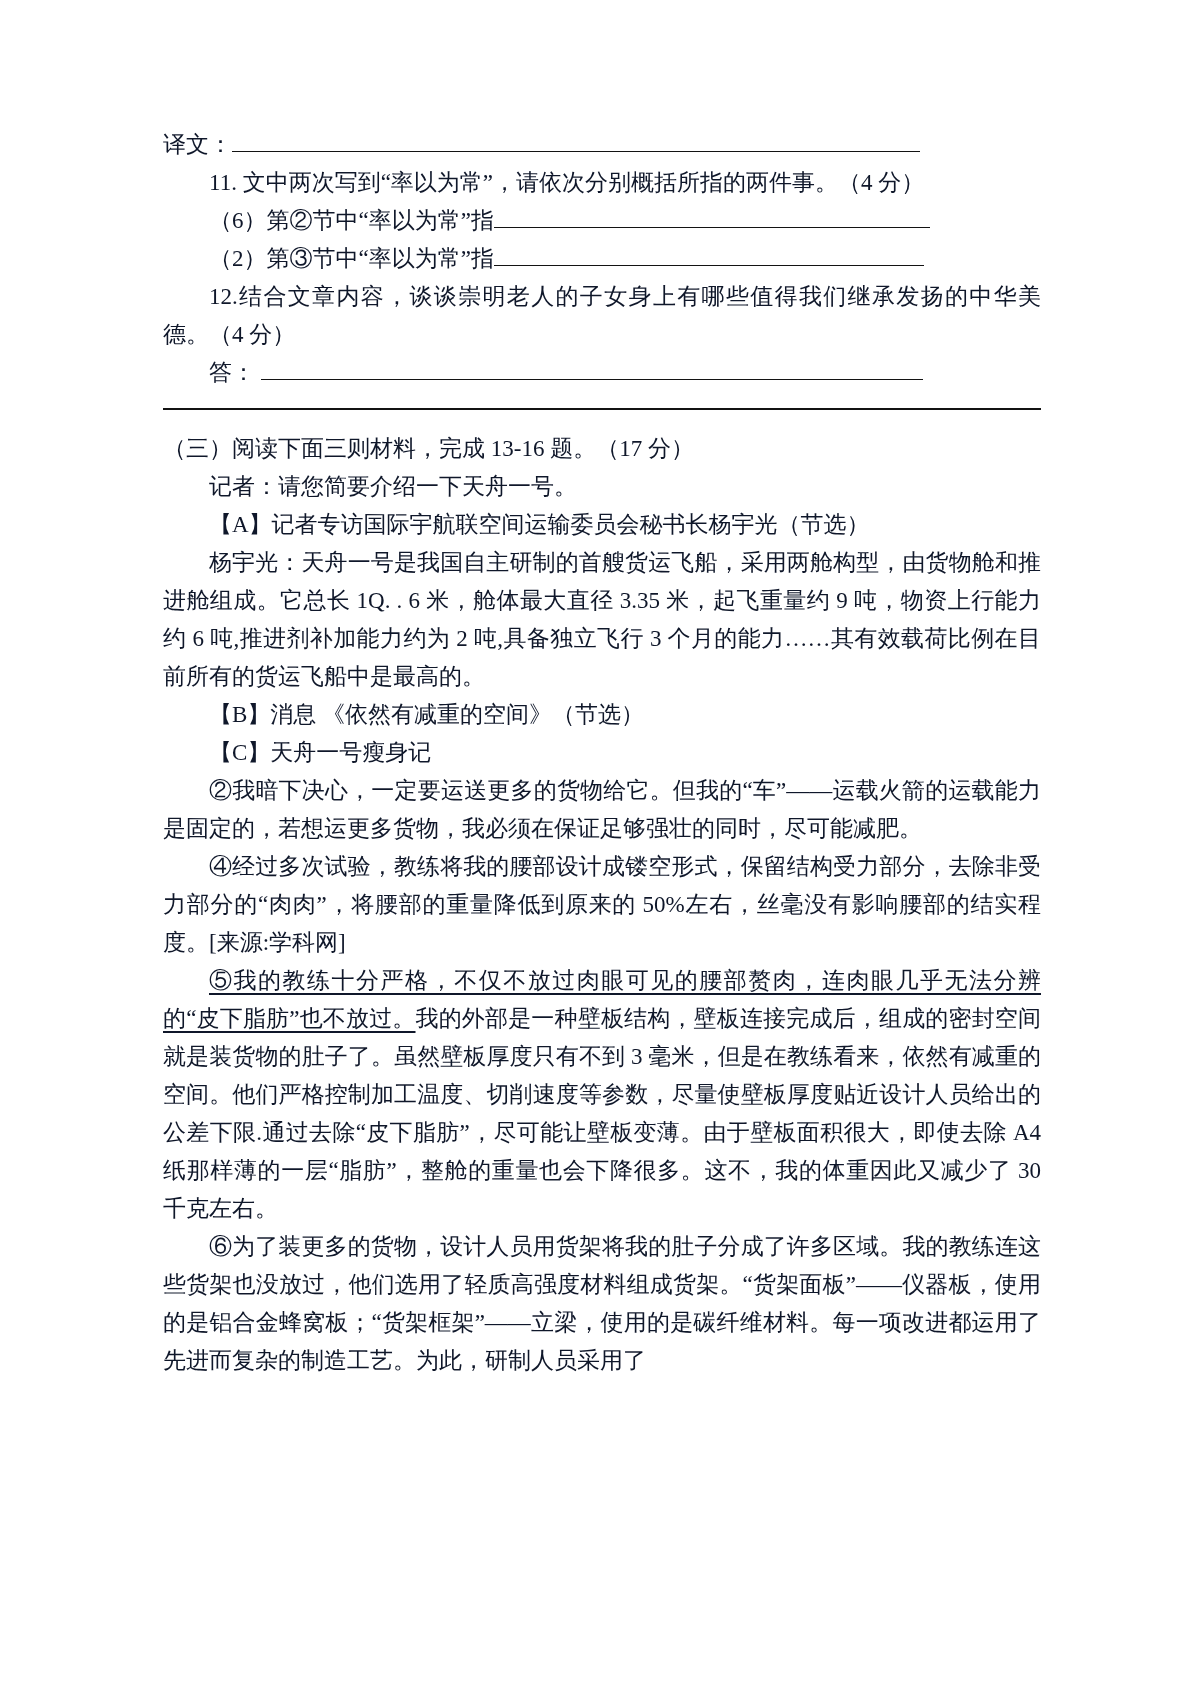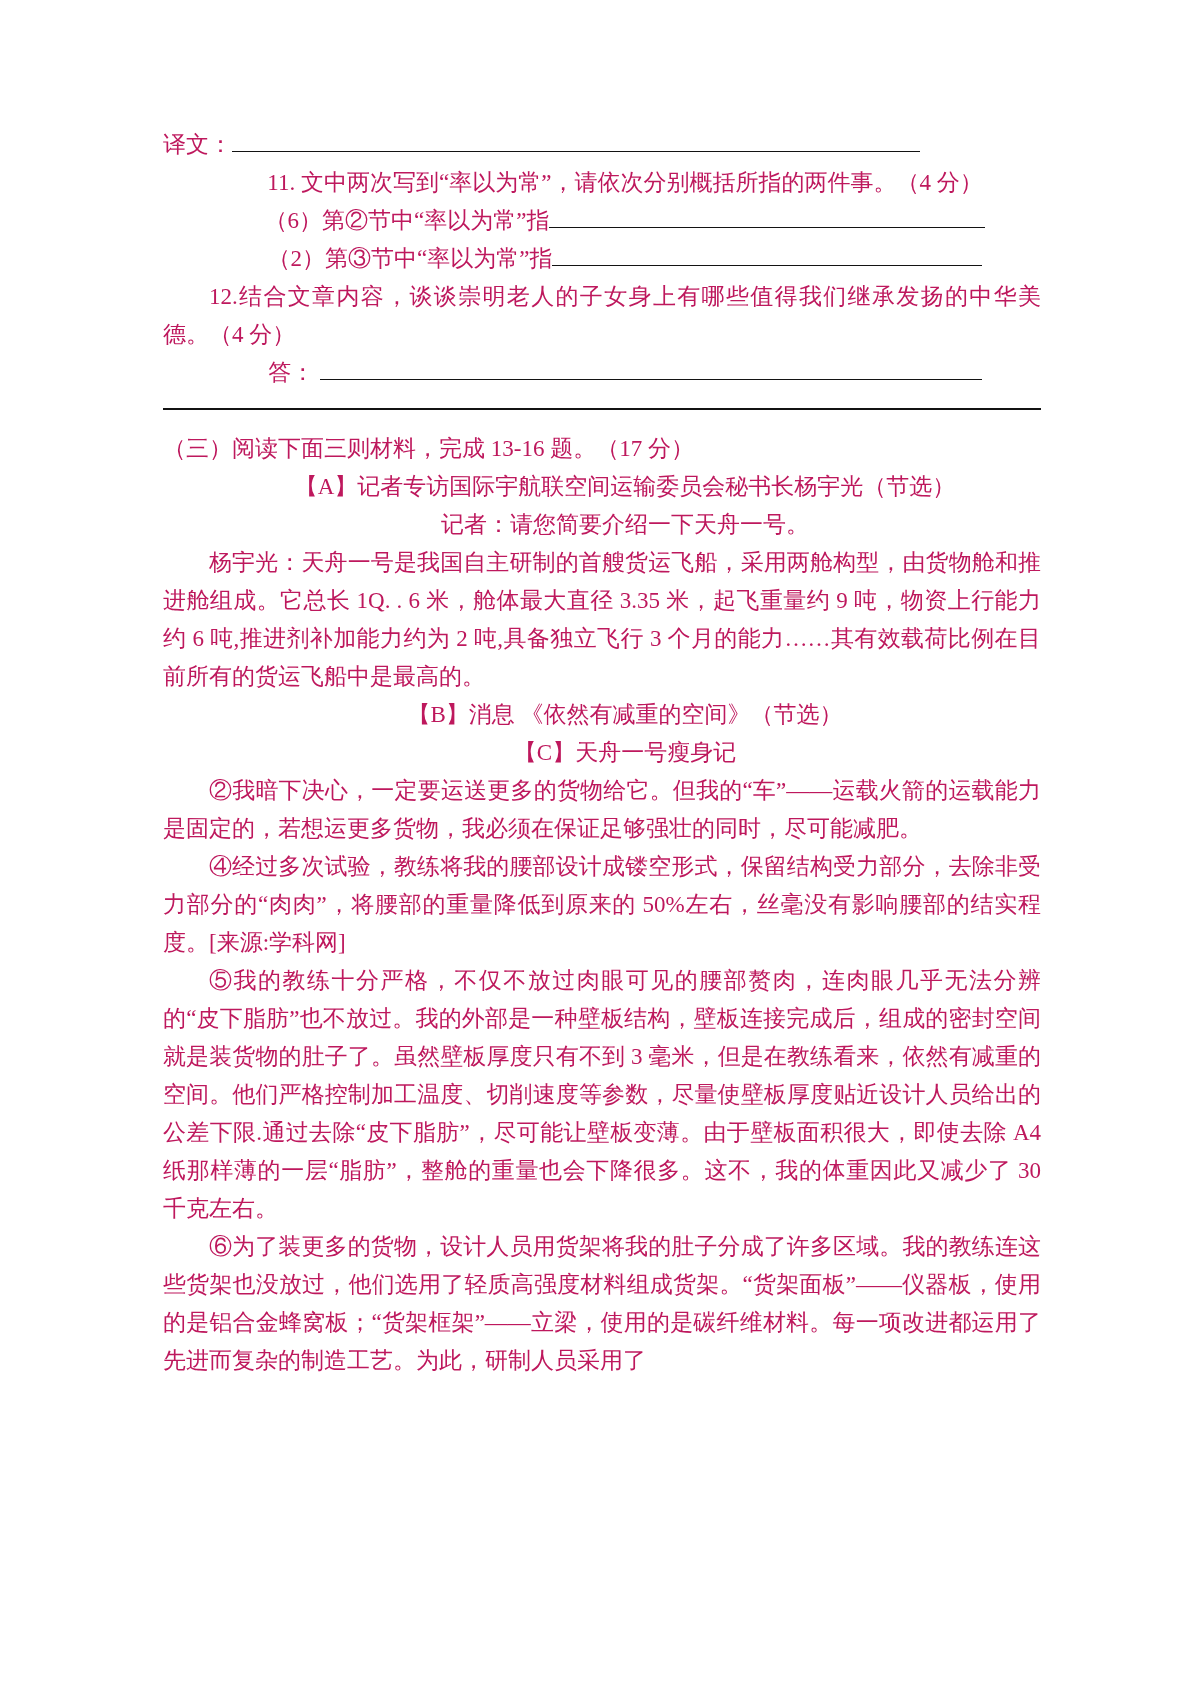--- a/index.html
+++ b/index.html
@@ -6,59 +6,59 @@
     margin: 0;
     padding: 0;
     background: #ffffff;
   }
   .page {
     position: relative;
     width: 1200px;
     height: 1698px;
     background: #ffffff;
     font-family: "Liberation Serif", "DejaVu Serif", serif;
-    color: #be185d;
+    color: #0f172a;
     overflow: hidden;
   }
   .content {
     position: absolute;
     left: 163px;
     top: 126px;
     width: 878px;
   }
   .line, .para {
     font-size: 23px;
     line-height: 38px;
     margin: 0;
   }
   .para {
     text-align: justify;
     text-indent: 2em;
   }
   .indent {
     text-indent: 2em;
-    text-align: center;
   }
   .blank {
     display: inline-block;
     border-bottom: 1.5px solid #131313;
     height: 1em;
     vertical-align: baseline;
   }
   .blank-translation { width: 688px; }
   .blank-q11a { width: 436px; }
   .blank-q11b { width: 430px; }
   .blank-answer { width: 662px; }
   .divider {
     border: none;
     border-top: 2px solid #131313;
     margin: 16px 0 20px 0;
     width: 100%;
   }
   .ul-seg {
+    text-decoration: underline;
     text-underline-offset: 5px;
     text-decoration-thickness: 1.5px;
   }
 </style>
 </head>
 <body>
 
 <div class="page">
   <div class="content">
 
@@ -71,23 +71,23 @@
     <div class="line indent"><span>（2）第③节中“率以为常”指</span><span class="blank blank-q11b"></span></div>
 
     <div class="para">12.结合文章内容，谈谈崇明老人的子女身上有哪些值得我们继承发扬的中华美德。（4 分）</div>
 
     <div class="line indent"><span>答：</span>&nbsp;<span class="blank blank-answer"></span></div>
 
     <hr class="divider">
 
     <div class="line">（三）阅读下面三则材料，完成 13-16 题。（17 分）</div>
 
+    <div class="line indent">记者：请您简要介绍一下天舟一号。</div>
+
     <div class="line indent">【A】记者专访国际宇航联空间运输委员会秘书长杨宇光（节选）</div>
-
-    <div class="line indent">记者：请您简要介绍一下天舟一号。</div>
 
     <div class="para">杨宇光：天舟一号是我国自主研制的首艘货运飞船，采用两舱构型，由货物舱和推进舱组成。它总长 1Q. . 6 米，舱体最大直径 3.35 米，起飞重量约 9 吨，物资上行能力约 6 吨,推进剂补加能力约为 2 吨,具备独立飞行 3 个月的能力……其有效载荷比例在目前所有的货运飞船中是最高的。</div>
 
     <div class="line indent">【B】消息 《依然有减重的空间》（节选）</div>
 
 
     <div class="line indent">【C】天舟一号瘦身记</div>
 
 
     <div class="para">②我暗下决心，一定要运送更多的货物给它。但我的“车”——运载火箭的运载能力是固定的，若想运更多货物，我必须在保证足够强壮的同时，尽可能减肥。</div>

